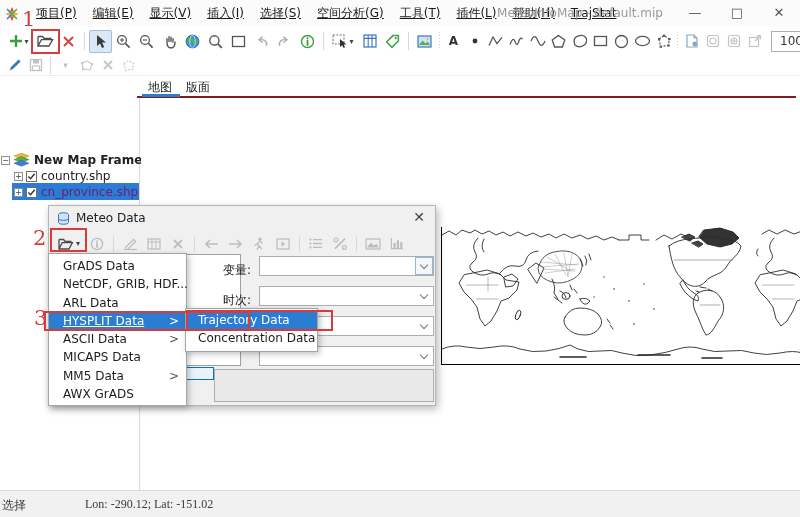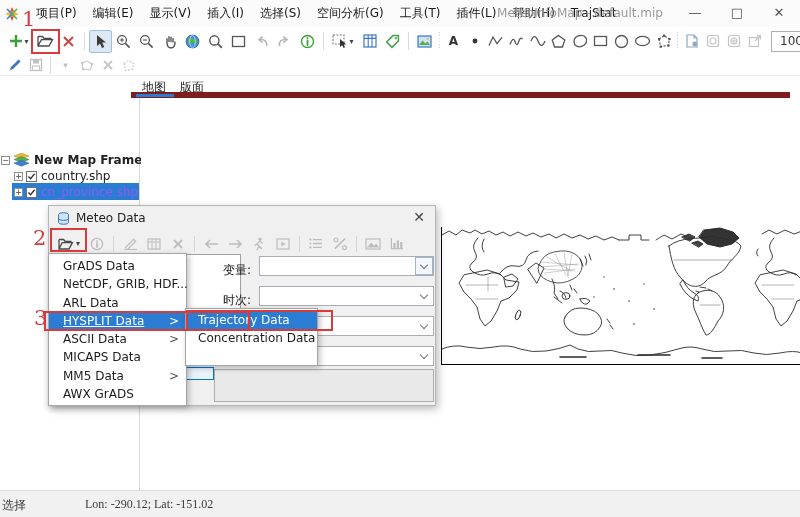--- a/index.html
+++ b/index.html
@@ -3,21 +3,21 @@
 <meta charset="utf-8">
 <style>
   * { margin:0; padding:0; box-sizing:border-box; }
   html,body { width:800px; height:517px; }
   body { font-family:"DejaVu Sans","Liberation Sans",sans-serif; font-size:12px; color:#222; background:#fff; overflow:hidden; }
   .window { position:relative; width:800px; height:517px; background:#fff; overflow:hidden; }
 
   
   .titlebar { position:absolute; left:0; top:0; width:800px; height:27px; background:#fbfbfb; display:flex; align-items:center; }
   .appicon { width:16px; height:16px; margin:0 8px 0 4px; }
-  .menuitem { padding:0 8px; line-height:27px; color:#1a1a1a; cursor:default; }
+  .menuitem { padding:0 8px; line-height:27px; color:#1a1a1a; cursor:default;text-decoration:underline; }
   .wintitle { position:absolute; left:470px; top:0; width:220px; line-height:27px; text-align:center; color:#9a9a9a; }
   .winctrls { position:absolute; right:0; top:0; height:27px; display:flex; }
   .winbtn { width:42px; text-align:center; line-height:26px; color:#555; font-size:13px; }
 
   
   .toolbar1 { position:absolute; left:0; top:27px; width:800px; height:28px; display:flex; align-items:center; padding-left:4px; background:#fff; }
   .toolbar2 { position:absolute; left:0; top:55px; width:800px; height:21px; display:flex; align-items:center; padding-left:4px; background:#fff; border-bottom:1px solid #ececec; }
   .ti { width:23px; height:23px; display:flex; align-items:center; justify-content:center; flex:0 0 auto; position:relative; }
   .ti2 { width:21px; height:18px; display:flex; align-items:center; justify-content:center; flex:0 0 auto; }
   .sep { width:1px; height:18px; background:#d9d9d9; margin:0 4px; flex:0 0 auto; }
@@ -31,21 +31,21 @@
 
   
   .leftpanel { position:absolute; left:0; top:76px; width:140px; height:414px; background:#fff; border-right:1px solid #d9d9d9; }
   .trow { position:absolute; left:0; height:16px; display:flex; align-items:center; white-space:nowrap; }
   .expbox { width:9px; height:9px; border:1px solid #8f8f8f; background:#fff; font-size:8px; line-height:7px; text-align:center; color:#444; flex:0 0 auto; }
   .cbox { width:11px; height:11px; border:1px solid #707070; background:#fff; margin-left:3px; position:relative; flex:0 0 auto; }
   .cbox svg { position:absolute; left:0; top:0; }
   .sel { position:absolute; left:12px; top:107px; width:127px; height:17px; background:var(--selblue); }
 
   
-  .tabstrip { position:absolute; left:131px; top:76px; width:659px; height:22px; background:#fff; border-bottom:6px solid #7f1d1d; }
+  .tabstrip { position:absolute; left:137px; top:76px; width:659px; height:22px; background:#fff; border-bottom:2px solid #7f1d1d; }
   .tab { position:absolute; top:3px; height:16px; line-height:16px; color:#222; }
   .tabline { position:absolute; left:5px; top:18px; width:38px; height:3px; background:var(--selblue); }
   .maparea { position:absolute; left:141px; top:98px; width:659px; height:392px; background:#fff; overflow:hidden; }
   .mapframe { position:absolute; left:300px; top:129px; width:380px; height:138px; border-left:1px solid #000; border-bottom:1px solid #000; }
 
   
   .statusbar { position:absolute; left:0; top:490px; width:800px; height:27px; background:#f1f1f1; border-top:1px solid #dcdcdc; }
   .statustext { position:absolute; top:6px; color:#3a3a3a;font-family:Liberation Serif, serif; }
 
   
@@ -63,21 +63,21 @@
   .combo .cchev { position:absolute; right:6px; top:8px; }
   .combo .cbtn { position:absolute; right:0; top:0; width:18px; height:18px; border:1px solid #9ab6d0; background:#f4f8fc; display:flex; align-items:center; justify-content:center; }
   .grouppanel { position:absolute; left:165px; top:163px; width:220px; height:33px; background:#e9e9e9; border:1px solid #adadad; }
 
   
   .menu { position:absolute; left:48px; top:253px; width:139px; height:153px; background:#fff; border:1px solid #a5a5a5; box-shadow:2px 2px 6px rgba(0,0,0,.25); z-index:20; padding-top:3px; }
   .mitem { height:18.3px; line-height:18.3px; padding-left:14px; position:relative; color:#1c1c1c; white-space:nowrap; }
   .mitem .arr { position:absolute; right:7px; top:0; color:#555; }
   .mitem.hl { background:var(--selblue); color:#fff;text-decoration:underline; }
   .mitem.hl .arr { color:#fff; }
-  .submenu { position:absolute; left:185px; top:308px; width:133px; height:58px; background:#fff; border:1px solid #a5a5a5; box-shadow:2px 2px 6px rgba(0,0,0,.25); z-index:21; padding-top:2px; }
+  .submenu { position:absolute; left:185px; top:308px; width:133px; height:44px; background:#fff; border:1px solid #a5a5a5; box-shadow:2px 2px 6px rgba(0,0,0,.25); z-index:21; padding-top:2px; }
   .smitem { height:18px; line-height:18px; padding-left:12px; color:#1c1c1c; white-space:nowrap; }
   .smitem.hl { background:var(--selblue); color:#fff; }
 
   
   .rbox { position:absolute; border:2px solid var(--annred); z-index:30; pointer-events:none; }
   .rdigit { position:absolute; font-family:"DejaVu Serif","Liberation Serif",serif; font-size:21px; color:var(--annred); z-index:30; pointer-events:none; }
 
   :root { --selblue:#2b7cd3; --annred:#d63c3c; }
   svg { display:block; }
 </style>
@@ -373,21 +373,21 @@
         </span>
       <span style="margin-left:4px">country.shp</span>
     </div>
     <div class="trow" style="left:14px; top:108px;">
       <span class="expbox">+</span>
       <span class="cbox">
           <svg width="9" height="9" viewBox="0 0 9 9">
             <path d="M1.4 4.6 L3.6 6.8 L7.6 1.8" fill="none" stroke="#333" stroke-width="1.4"></path>
           </svg>
         </span>
-      <span style="margin-left:4px;color:#8b5cf6">cn_province.shp</span>
+      <span style="margin-left:4px;color:#701a75">cn_province.shp</span>
     </div>
   </div>
 
   <div class="tabstrip">
     <span class="tab" style="left:11px">地图</span>
     <span class="tab" style="left:49px">版面</span>
     <span class="tabline"></span>
   </div>
 
   <div class="maparea">

